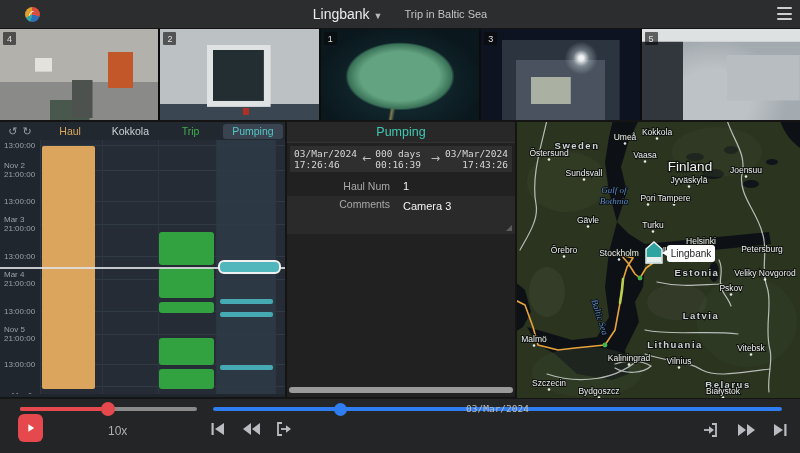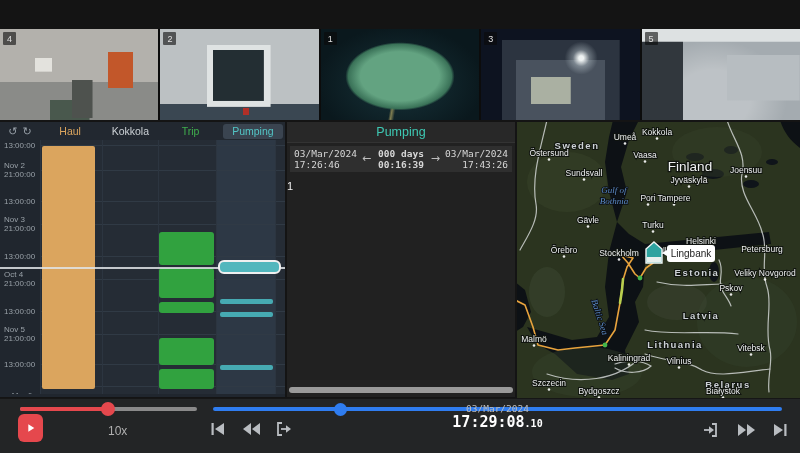--- a/index.html
+++ b/index.html
@@ -70,21 +70,21 @@
   .bar.pump.selected{background:#52b7bd;border:2px solid #f0f0f0;border-radius:6px;z-index:5;}
   #now-line{position:absolute;left:0;width:285px;height:2px;background:rgba(225,228,230,.85);z-index:4;}
   
   #mid-panel{position:absolute;left:287px;top:122px;width:228px;height:275px;background:#212121;}
   #mid-header{position:absolute;left:0;top:0;width:228px;height:20px;background:#282828;border-bottom:1px solid #333;
               color:#3ec9b4;font-size:12.5px;text-align:center;line-height:20px;}
   #dates-row{position:absolute;left:3px;top:24px;width:222px;height:26px;background:#2f2f2f;display:flex;align-items:center;
              font-family:"DejaVu Sans Mono",monospace;font-size:9.5px;line-height:11.5px;color:#d6d6d6;}
   .d-cell{padding:0 4px;}
   .d-left{width:64px;text-align:left;}
-  .d-center{flex:1;text-align:center;font-weight:bold;}
+  .d-center{flex:1;}
   .d-right{width:64px;text-align:right;}
   .arr{color:#bdbdbd;font-size:11px;font-family:"DejaVu Sans",sans-serif;}
   .field-row{position:absolute;left:0;width:228px;display:flex;align-items:flex-start;}
   #haul-row{top:56px;height:16px;}
   #comments-row{top:74px;height:38px;background:#2a2a2a;}
   .flabel{width:103px;text-align:right;padding-right:13px;color:#a9a9a9;font-size:10.5px;line-height:16px;flex:none;}
   .fval{color:#f2f2f2;font-size:11px;line-height:16px;}
   #comments-row .fval{padding-top:2px;}
   #resize-grip{position:absolute;right:3px;bottom:3px;width:0;height:0;
                border-left:6px solid transparent;border-bottom:6px solid #6a6a6a;opacity:.8;}
@@ -111,20 +111,34 @@
   #datetime{position:absolute;left:430px;top:4px;width:135px;text-align:center;font-family:"DejaVu Sans Mono",monospace;}
   #p-date{font-size:9.5px;color:#bdbdbd;line-height:11px;}
   #p-time{font-size:15px;font-weight:bold;color:#fff;line-height:17px;}
   #p-time .frac{font-size:10px;}
 </style>
 </head>
 <body>
 
 <div id="app">
 
+  <div id="topbar">
+    <div id="logo"></div>
+    <div id="title-group">
+      <span>
+        <span id="app-title">Lingbank</span><span id="title-caret">▼</span>
+      </span>
+      <span id="app-subtitle">Trip in Baltic Sea</span>
+    </div>
+    <div id="menu-btn">
+        <div></div>
+        <div></div>
+        <div></div>
+      </div>
+  </div>
 
   <div id="camera-strip">
       <div class="cam-tile cam1">
         <div class="scene"></div>
         <span class="cam-badge">4</span>
       </div>
       <div class="cam-tile cam2">
         <div class="scene"></div>
         <span class="cam-badge">2</span>
       </div>
@@ -166,30 +180,30 @@
         <div class="tick-label" style="top: 30px;">
           <div>Nov 2</div>
           <div>21:00:00</div>
         </div>
         <div class="gridline" style="top: 61px;"></div>
         <div class="tick-label" style="top: 61px;">
           <div>13:00:00</div>
         </div>
         <div class="gridline" style="top: 84px;"></div>
         <div class="tick-label" style="top: 84px;">
-          <div>Nov 3</div>
+          <div>Mar 3</div>
           <div>21:00:00</div>
         </div>
         <div class="gridline" style="top: 116px;"></div>
         <div class="tick-label" style="top: 116px;">
           <div>13:00:00</div>
         </div>
         <div class="gridline" style="top: 139px;"></div>
         <div class="tick-label" style="top: 139px;">
-          <div>Oct 4</div>
+          <div>Mar 4</div>
           <div>21:00:00</div>
         </div>
         <div class="gridline" style="top: 171px;"></div>
         <div class="tick-label" style="top: 171px;">
           <div>13:00:00</div>
         </div>
         <div class="gridline" style="top: 194px;"></div>
         <div class="tick-label" style="top: 194px;">
           <div>Nov 5</div>
           <div>21:00:00</div>
@@ -233,21 +247,27 @@
         <div>000 days</div>
           <div>00:16:39</div>
       </div>
       <span class="arr">→</span>
       <div class="d-cell d-right">
         <div>03/Mar/2024</div>
           <div>17:43:26</div>
       </div>
     </div>
     <div class="field-row" id="haul-row">
+      <span class="flabel">Haul Num</span>
       <span class="fval">1</span>
+    </div>
+    <div class="field-row" id="comments-row">
+      <span class="flabel">Comments</span>
+      <span class="fval">Camera 3</span>
+      <span id="resize-grip"></span>
     </div>
     <div id="mid-scrollbar">
         <div class="h-thumb"></div>
       </div>
   </div>
 
   <div id="map-panel">
     <svg id="map-svg" width="283" height="276" viewBox="0 0 283 276">
       <rect x="0" y="0" width="283" height="276" fill="#0d1115"></rect>
       <g>
@@ -380,21 +400,20 @@
       <path d="M6,1 H2 V13 H6" fill="none" stroke="#b9bdc1" stroke-width="1.8"></path>
       <line x1="5" y1="7" x2="11" y2="7" stroke="#b9bdc1" stroke-width="1.8"></line>
       <path d="M10,3.2 L15,7 L10,10.8 Z" fill="#b9bdc1"></path>
     </svg>
 
     <div class="slider-track" id="scrub-track"></div>
     <div id="scrub-thumb"></div>
 
     <div id="datetime">
       <div id="p-date">03/Mar/2024</div>
-      <div id="p-time"><span>17:29:08</span><span class="frac">.10</span></div>
     </div>
 
     <svg class="t-icon" style="left:702px;top:24px" width="16" height="14" viewBox="0 0 16 14">
       <path d="M10,1 H14 V13 H10" fill="none" stroke="#b9bdc1" stroke-width="1.8"></path>
       <line x1="2" y1="7" x2="8" y2="7" stroke="#b9bdc1" stroke-width="1.8"></line>
       <path d="M7,3.2 L12,7 L7,10.8 Z" fill="#b9bdc1"></path>
     </svg>
     <svg class="t-icon" style="left:737px;top:24px" width="19" height="14" viewBox="0 0 19 14">
       <path d="M1,1 L9,7 L1,13 Z" fill="#b9bdc1"></path>
         <path d="M10,1 L18,7 L10,13 Z" fill="#b9bdc1"></path>

